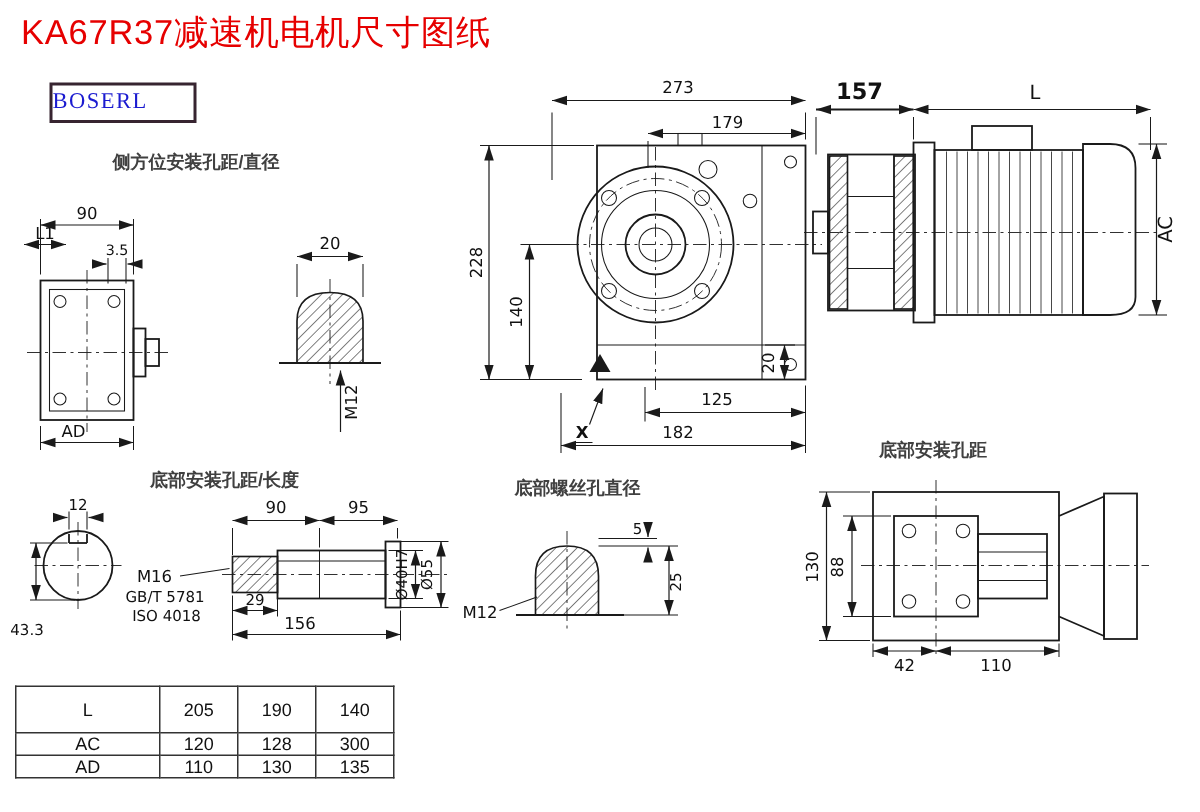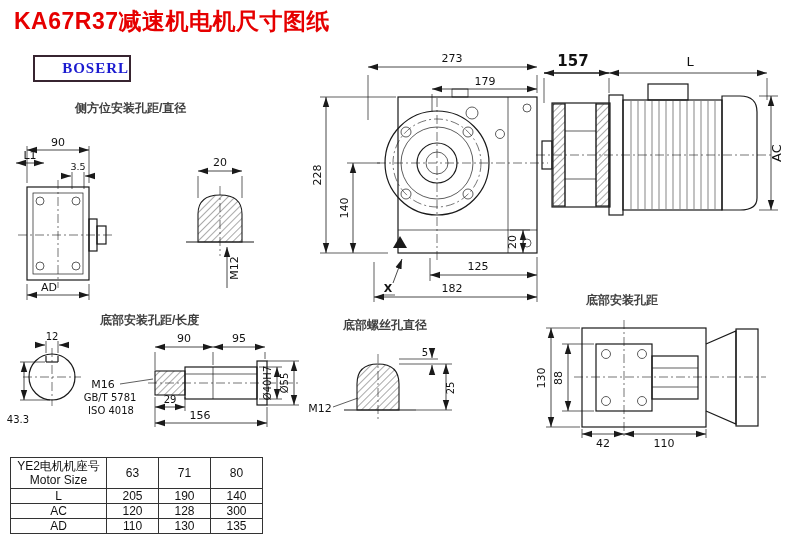--- a/index.html
+++ b/index.html
@@ -1,20 +1,20 @@
 <!DOCTYPE html>
 <html><head>
 <meta charset="utf-8">
 <style>
   *{margin:0;padding:0;box-sizing:border-box}
   html,body{width:800px;height:541px;background:#ffffff;font-family:"Liberation Sans",sans-serif;position:relative;overflow:hidden}
   .abs{position:absolute}
-  .title{left:14px;top:6px;font-size:23px;font-weight:bold;color:#e60000;letter-spacing:.5px;white-space:nowrap}
-  .logo{left:33px;top:55px;width:98px;height:27px;border:2px solid #372430;display:flex;align-items:center;justify-content:flex-end;
-        color:#1b1bd0;font-family:"Liberation Serif",serif;font-weight:bold;font-size:15px;letter-spacing:1px}
+  .title{left:14px;top:6px;font-size:23px;font-weight:normal;color:#e60000;letter-spacing:.5px;white-space:nowrap}
+  .logo{left:33px;top:55px;width:98px;height:27px;border:2px solid #372430;display:flex;align-items:center;justify-content:flex-start;
+        color:#1b1bd0;font-family:"Liberation Serif",serif;font-weight:normal;font-size:15px;letter-spacing:1px}
   .red-label{color:#404040;font-weight:bold;font-size:12px;white-space:nowrap}
   svg.draw{position:absolute;left:0;top:0}
   .ln{stroke:#1a1a1a;stroke-width:1.2;fill:none}
   .tn{stroke:#1a1a1a;stroke-width:.7;fill:none}
   .cl{stroke:#1a1a1a;stroke-width:.6;fill:none;stroke-dasharray:9 3 2 3}
   .dm{stroke:#1a1a1a;stroke-width:.8;fill:none}
   .fin{stroke:#333;stroke-width:.6;fill:none}
   .solid{stroke:#1a1a1a;stroke-width:1.1}
   .dt{font-size:11px;fill:#111;text-anchor:middle;font-family:"DejaVu Sans",sans-serif}
   .big{font-size:15px;font-weight:bold}
@@ -278,29 +278,20 @@
     <line class="tn" x1="706" y1="429" x2="706" y2="438"></line>
     <line class="dm" x1="582" y1="434" x2="624" y2="434" marker-start="url(#ae)" marker-end="url(#ae)"></line>
     <line class="dm" x1="624" y1="434" x2="706" y2="434" marker-start="url(#ae)" marker-end="url(#ae)"></line>
     <text class="dt" x="603" y="447">42</text>
     <text class="dt" x="664" y="447">110</text>
   </g>
 </svg>
 
 <table class="spec-table">
   <tbody>
-      <tr>
-    <td class="c0">
-      <div>YE2电机机座号</div>
-      <div>Motor Size</div>
-    </td>
-    <td class="cn">63</td>
-    <td class="cn">71</td>
-    <td class="cn">80</td>
-  </tr>
   <tr>
     <td class="c0">L</td>
     <td class="cn">205</td>
     <td class="cn">190</td>
     <td class="cn">140</td>
   </tr>
   <tr>
     <td class="c0">AC</td>
     <td class="cn">120</td>
     <td class="cn">128</td>

